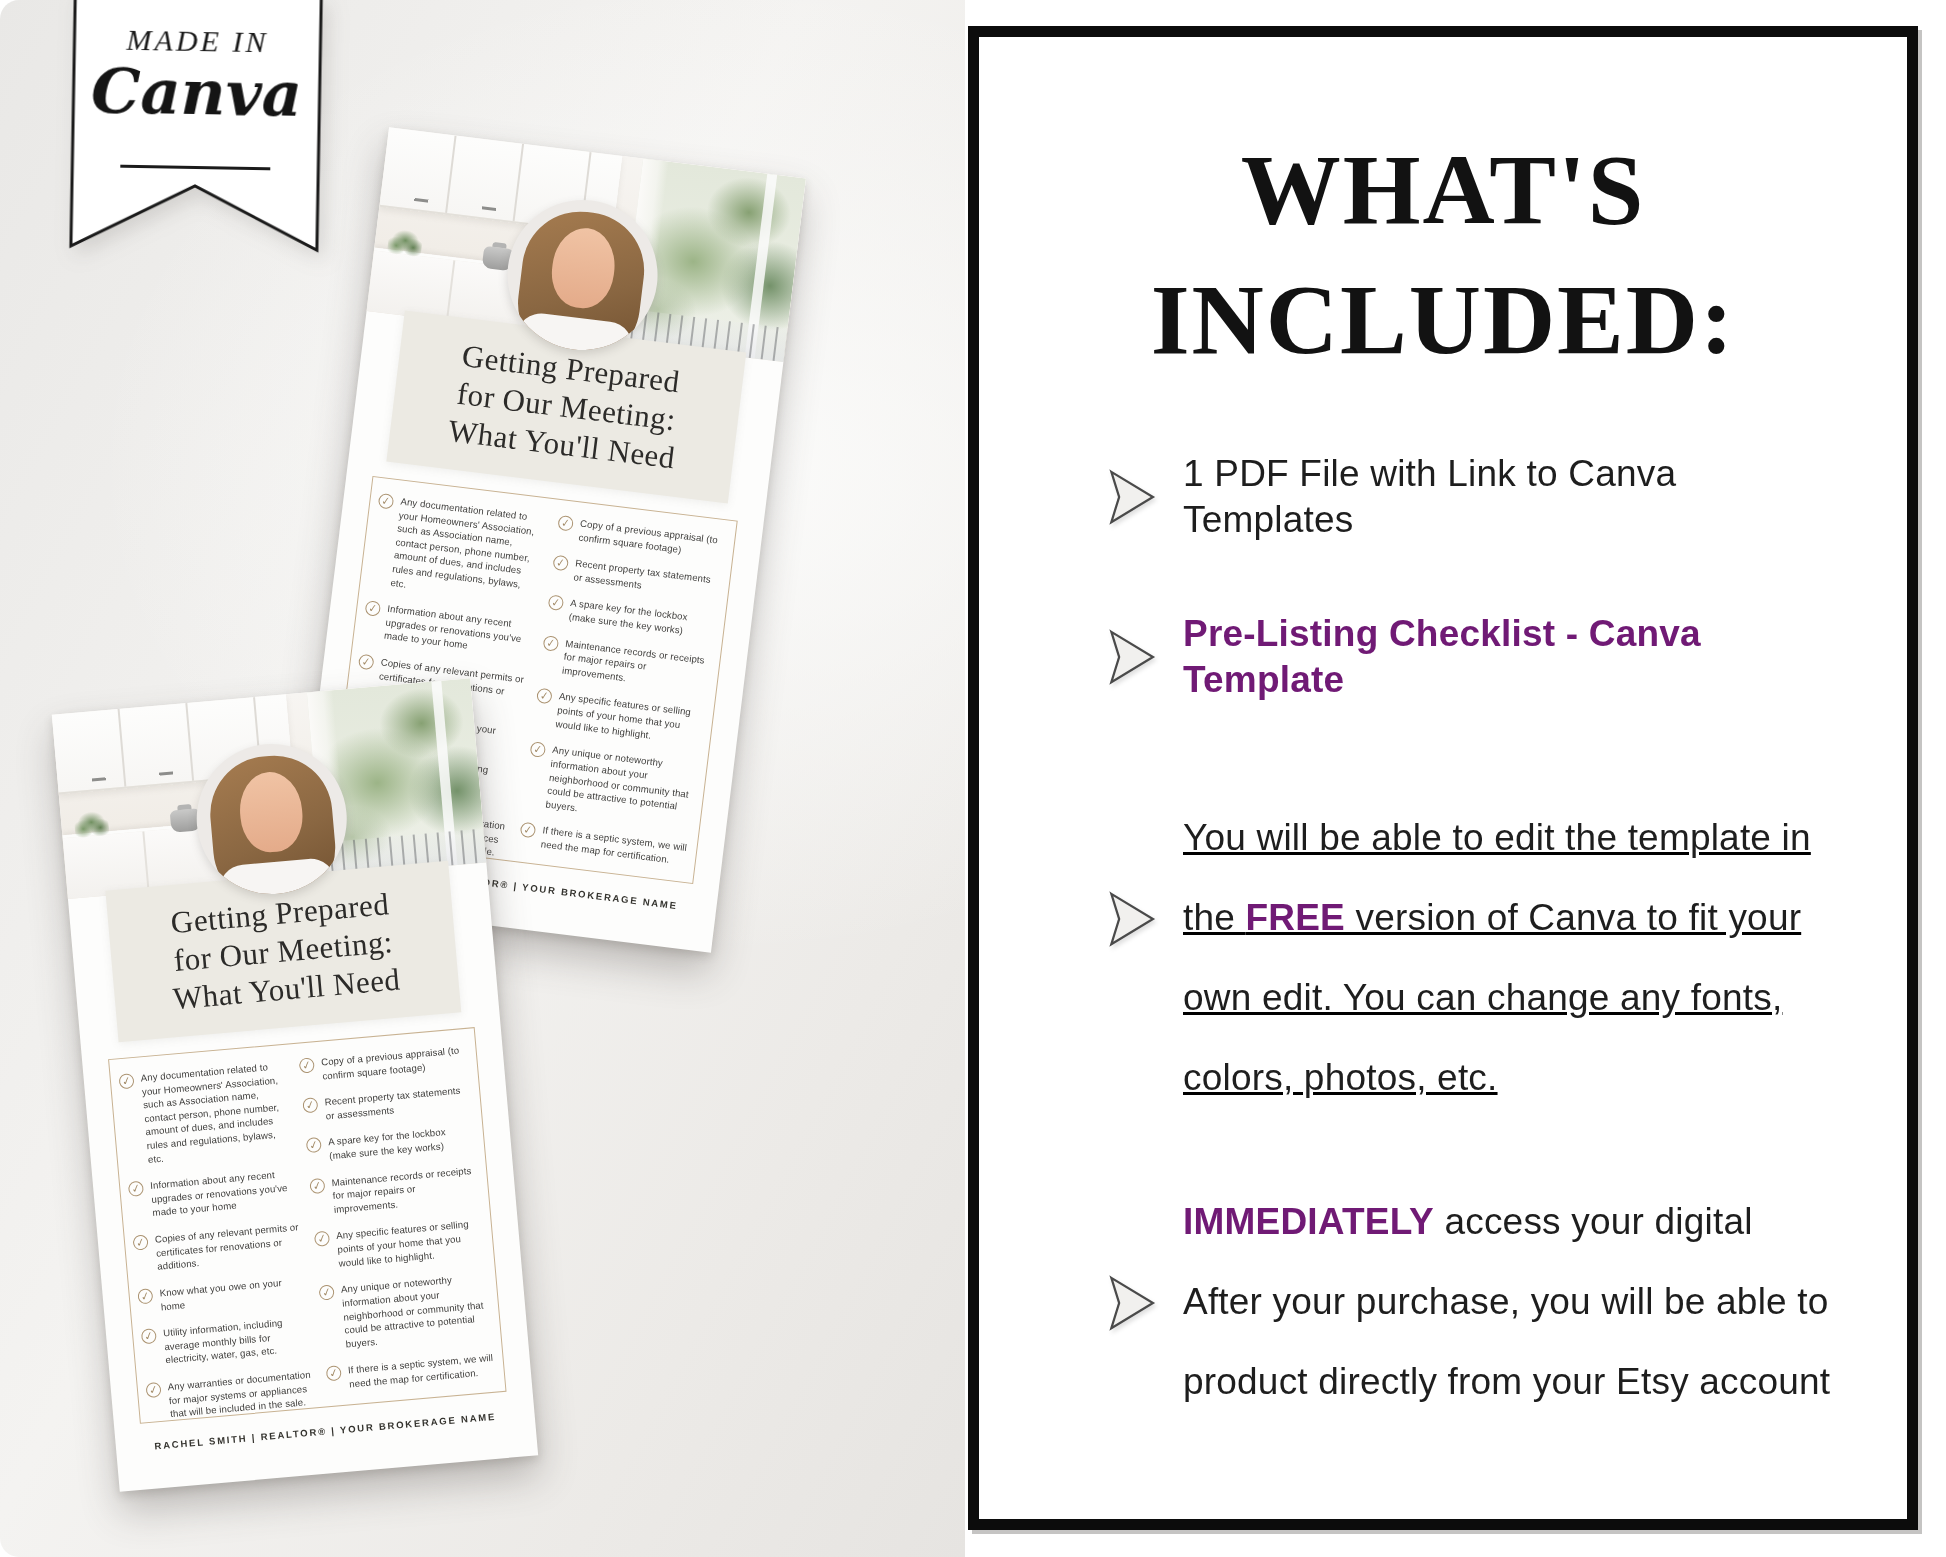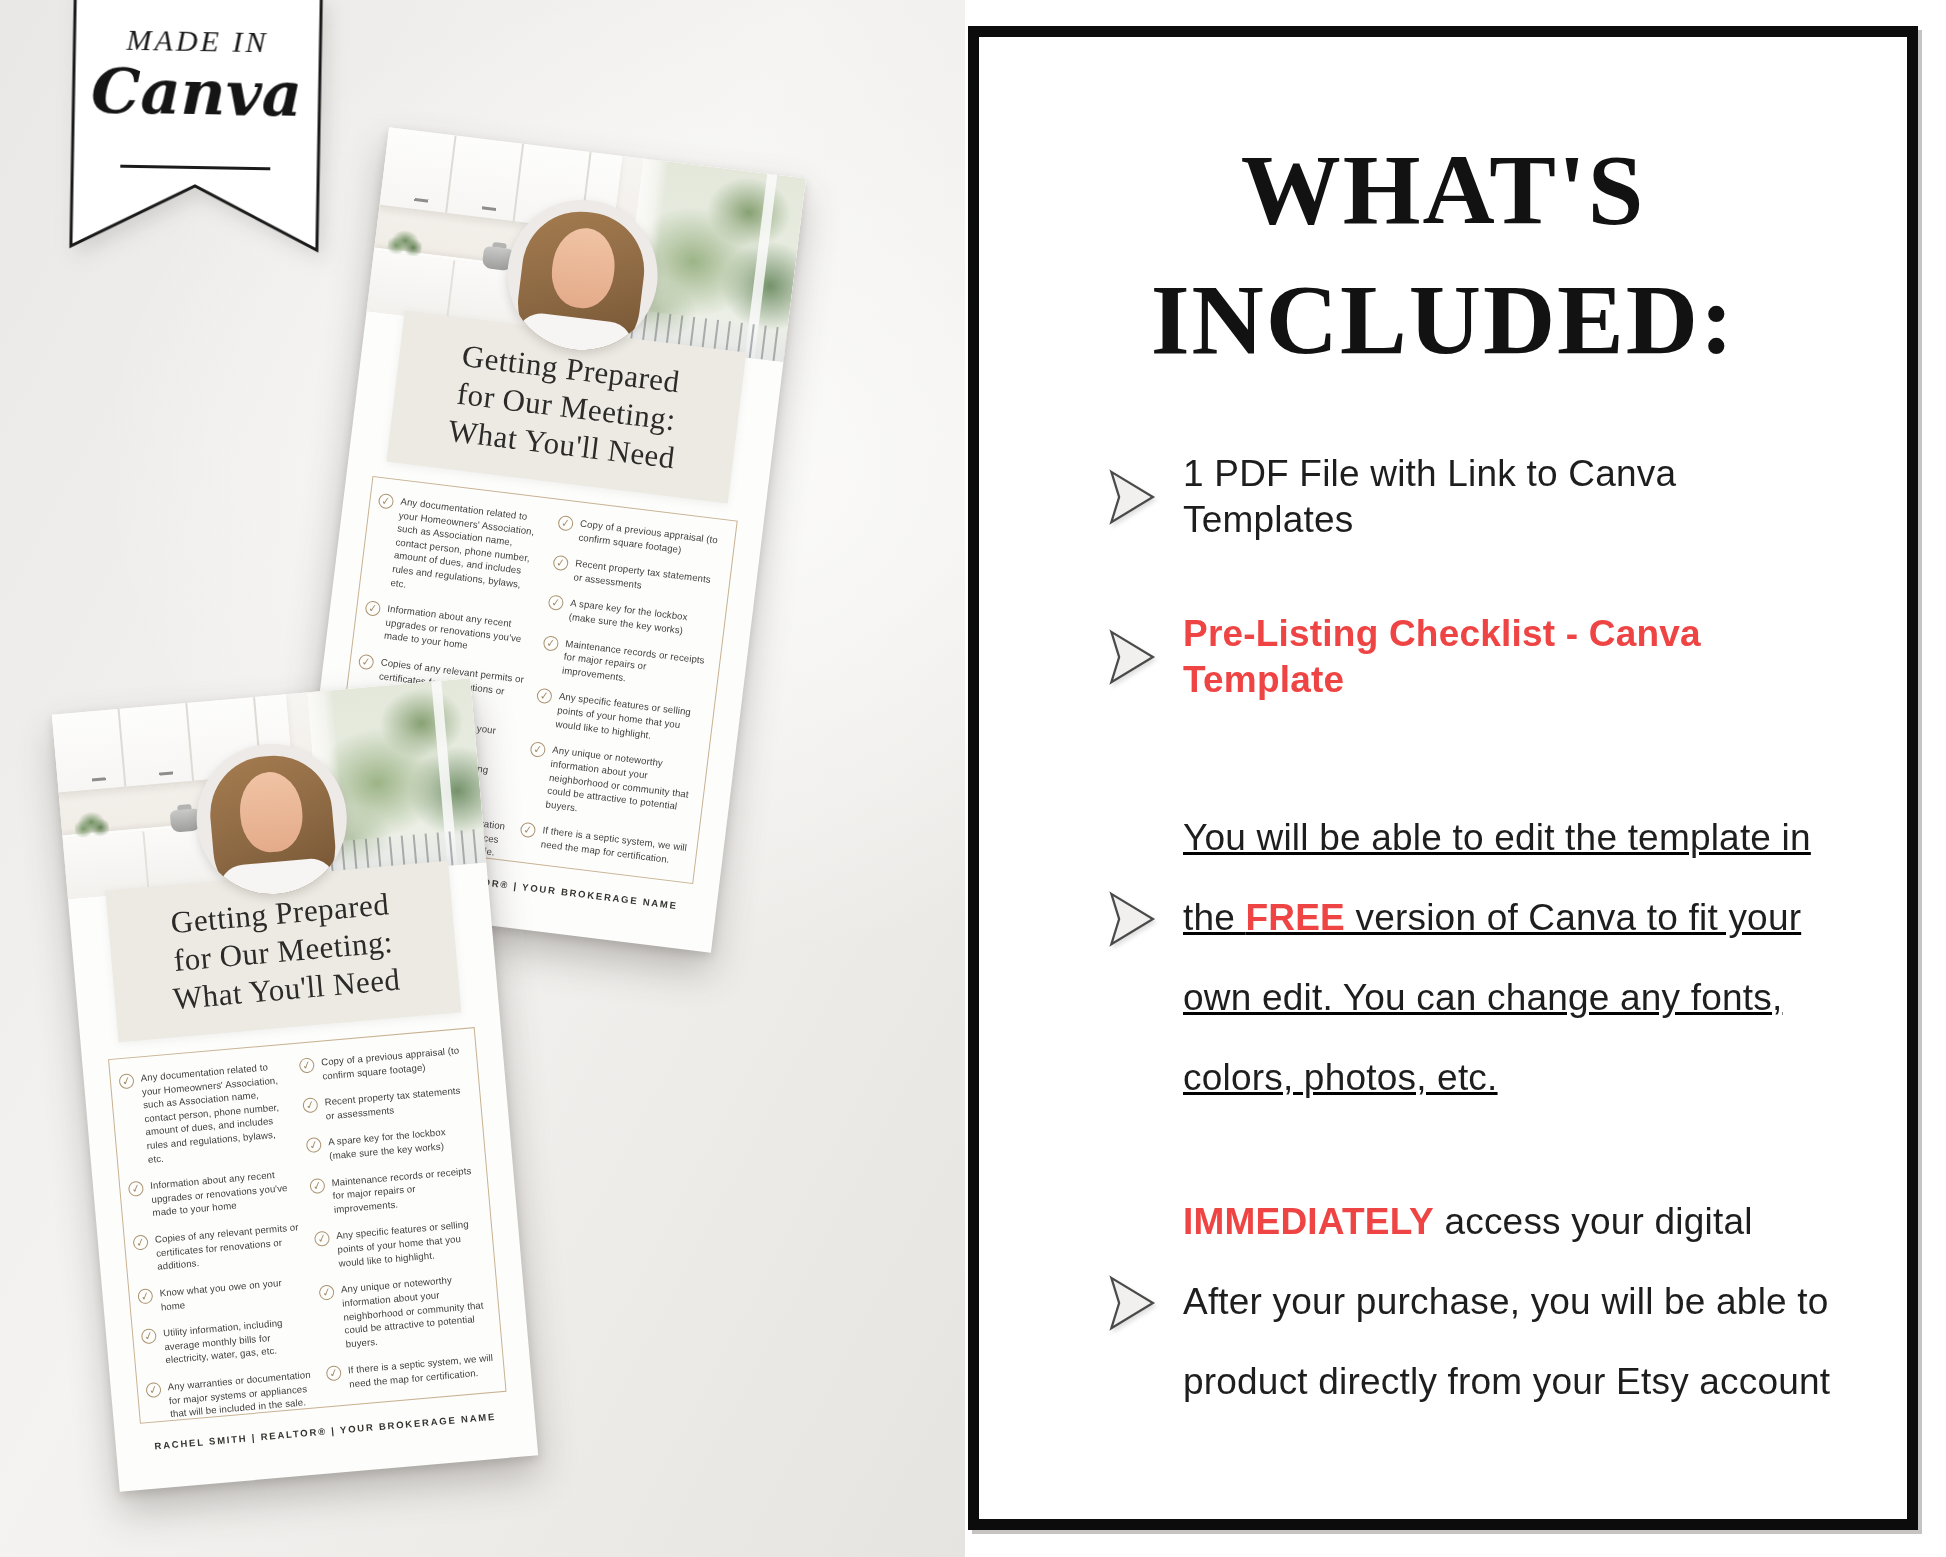--- a/index.html
+++ b/index.html
@@ -1,18 +1,18 @@
 <!DOCTYPE html>
 <html><head>
 <meta charset="utf-8">
 <style>
   html,body{margin:0;padding:0;background:#ffffff;}
   .stage{
     position:relative; width:1946px; height:1557px; overflow:hidden;
-    background:#ffffff; font-family:"Liberation Sans", sans-serif;
+    background:#ffffff; font-family:"Liberation Sans", sans-serif;border-radius:19px;
   }
   
   .left-bg{
     position:absolute; left:0; top:0; width:965px; height:1557px;
     background:
       radial-gradient(900px 700px at 75% 30%, #fbfbfa 0%, rgba(251,251,250,0) 70%),
       linear-gradient(118deg,#e9e8e6 0%, #f4f3f1 45%, #eceae7 78%, #e6e4e1 100%);
   }
   
   .badge{
@@ -124,21 +124,21 @@
   .p-item{display:flex; column-gap:24px; align-items:center;}
   .p-item.para{align-items:flex-start;}
   .p-item.para .arrow-icon{margin-top:90px;}
   .p-item.mb1{margin-bottom:68px;}
   .p-item.mb2{margin-bottom:95px;}
   .p-item.mb3{margin-bottom:64px;text-decoration:underline;}
   .arrow-icon{flex:0 0 auto; width:52px; height:62px; filter:drop-shadow(2px 3px 2px rgba(0,0,0,.12));}
   .p-text{font-size:37px; color:#1e1e1e; letter-spacing:.2px;}
   .p-text .p-line{line-height:46px;}
   .para .p-text .p-line{line-height:80px;}
-  .p-text b{font-weight:700; color:#ef4444;margin-top:24px;}
+  .p-text b{font-weight:700; color:#701a75;margin-top:24px;}
 </style>
 </head>
 <body>
 
 <div class="stage">
 
   <div class="left-bg"></div>
 
   <div class="badge">
     <svg viewBox="0 0 252 266">

